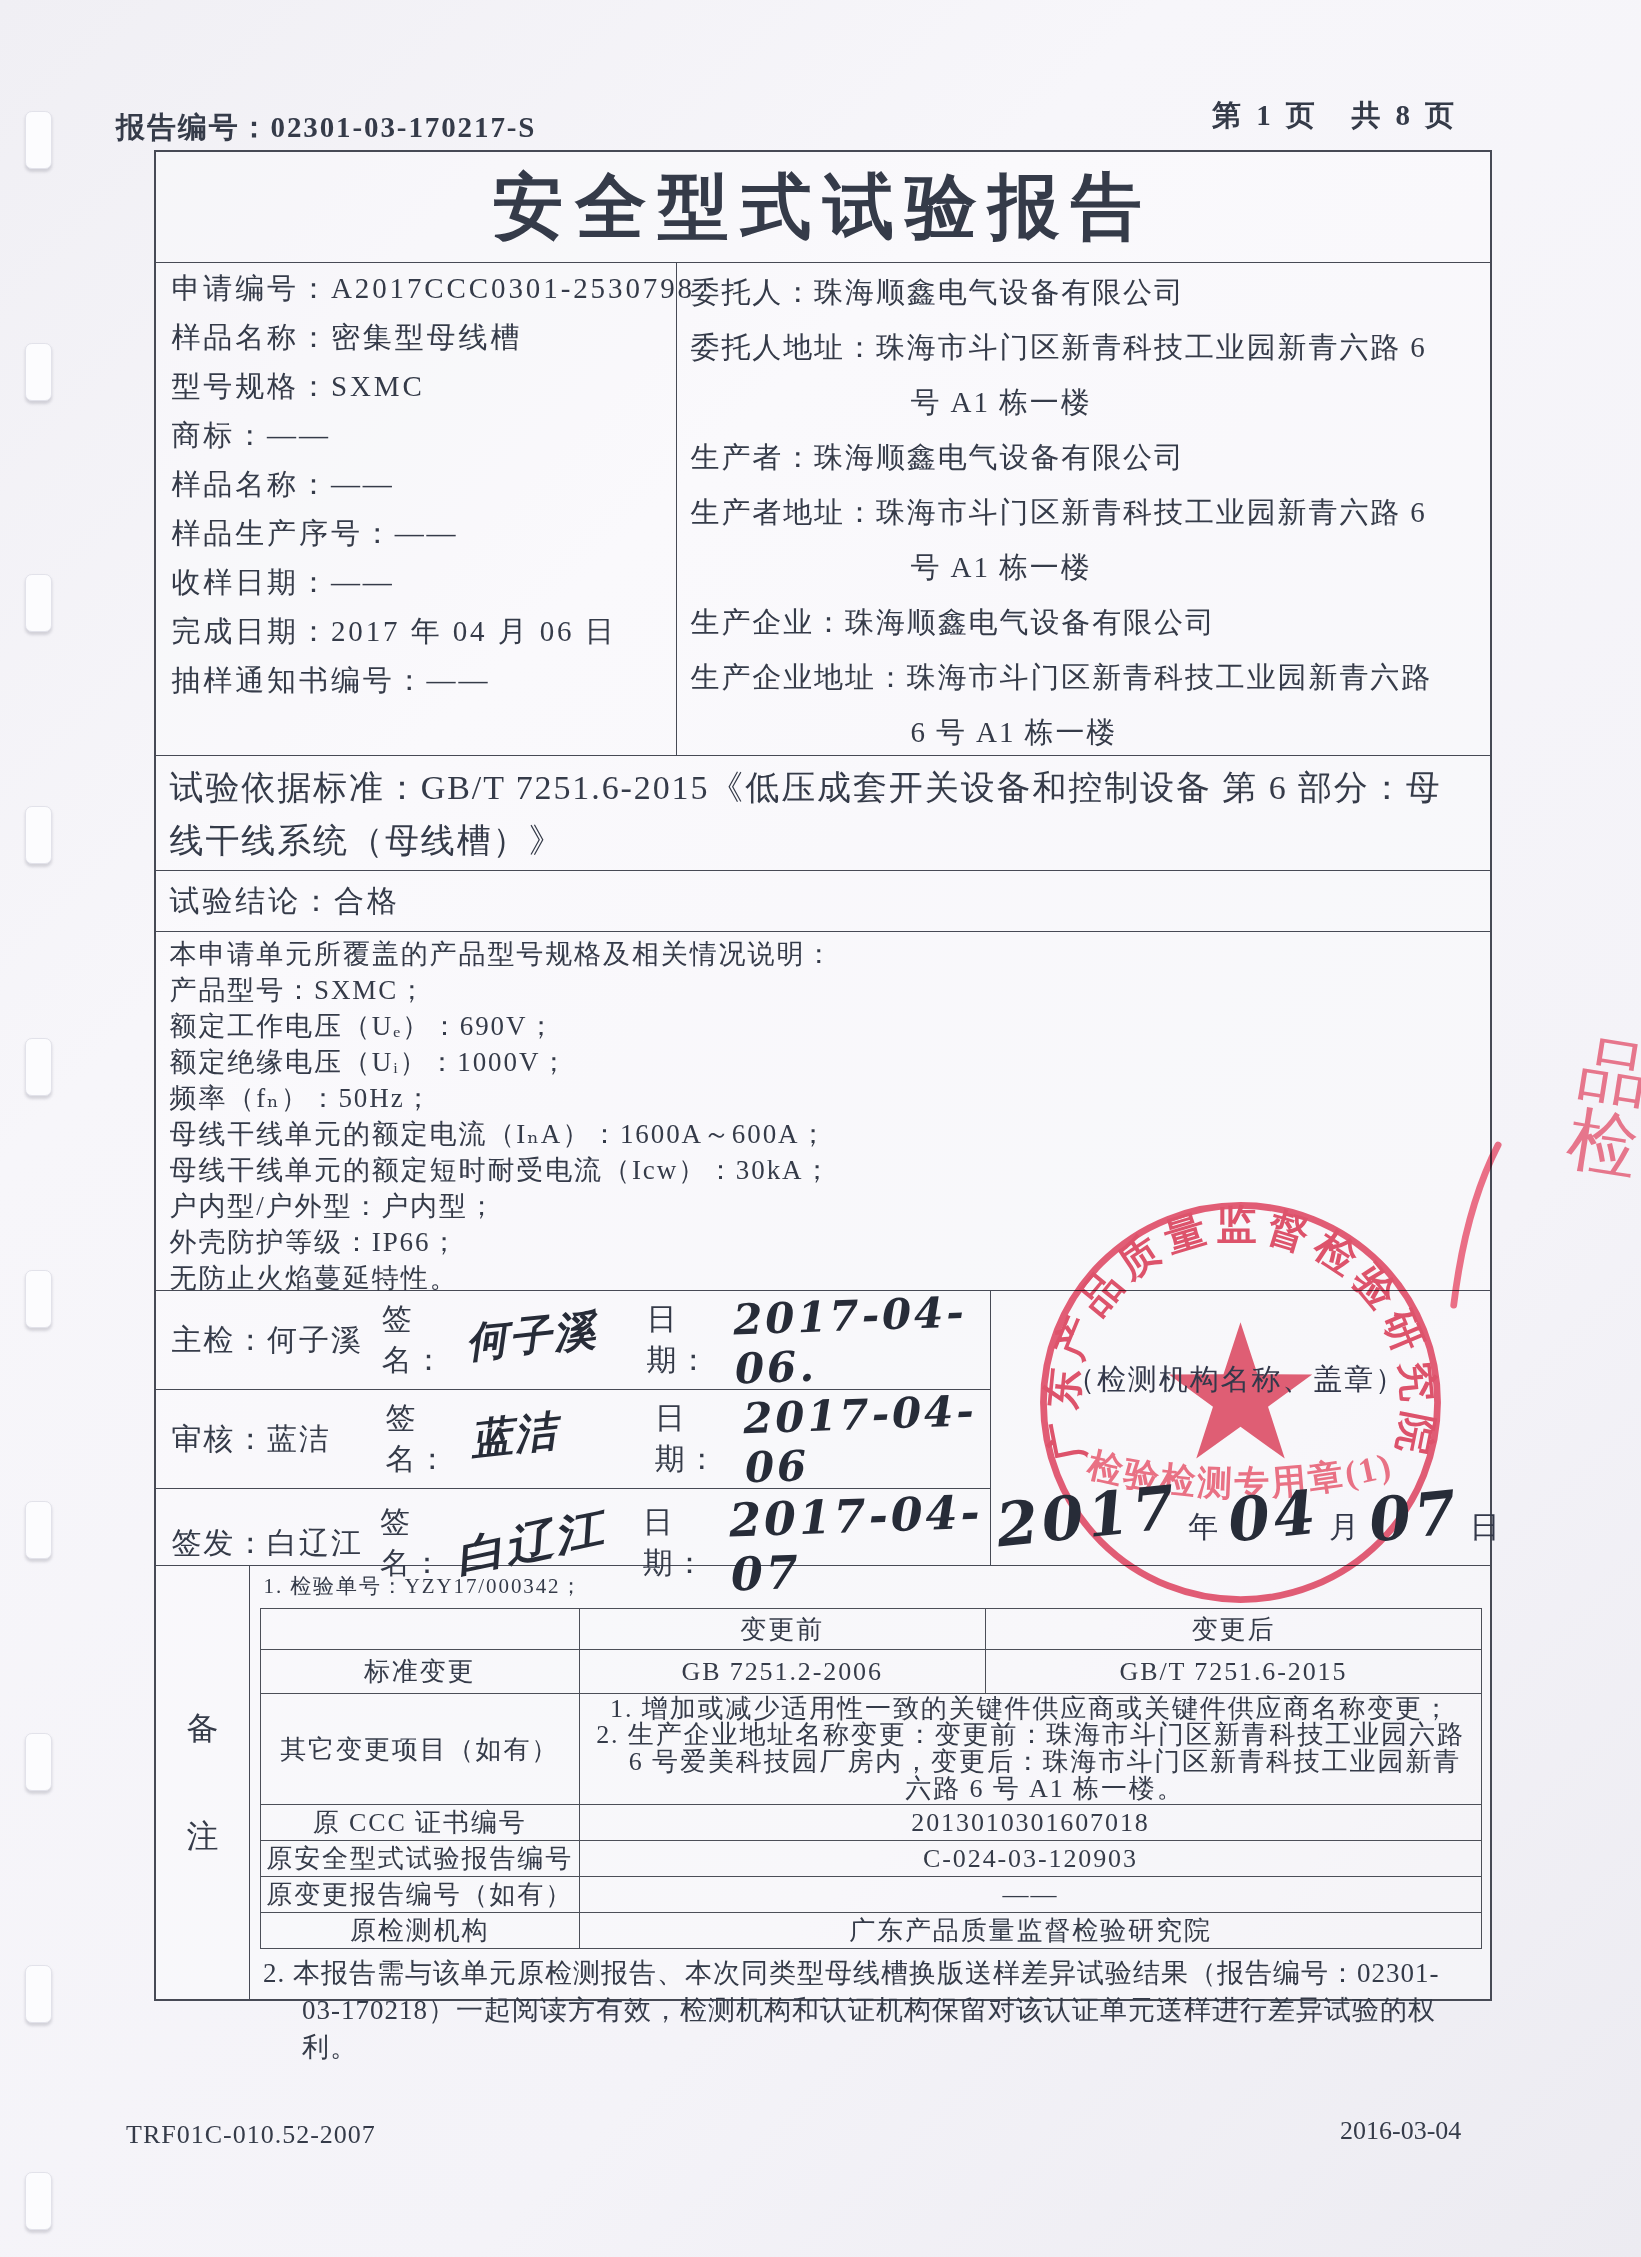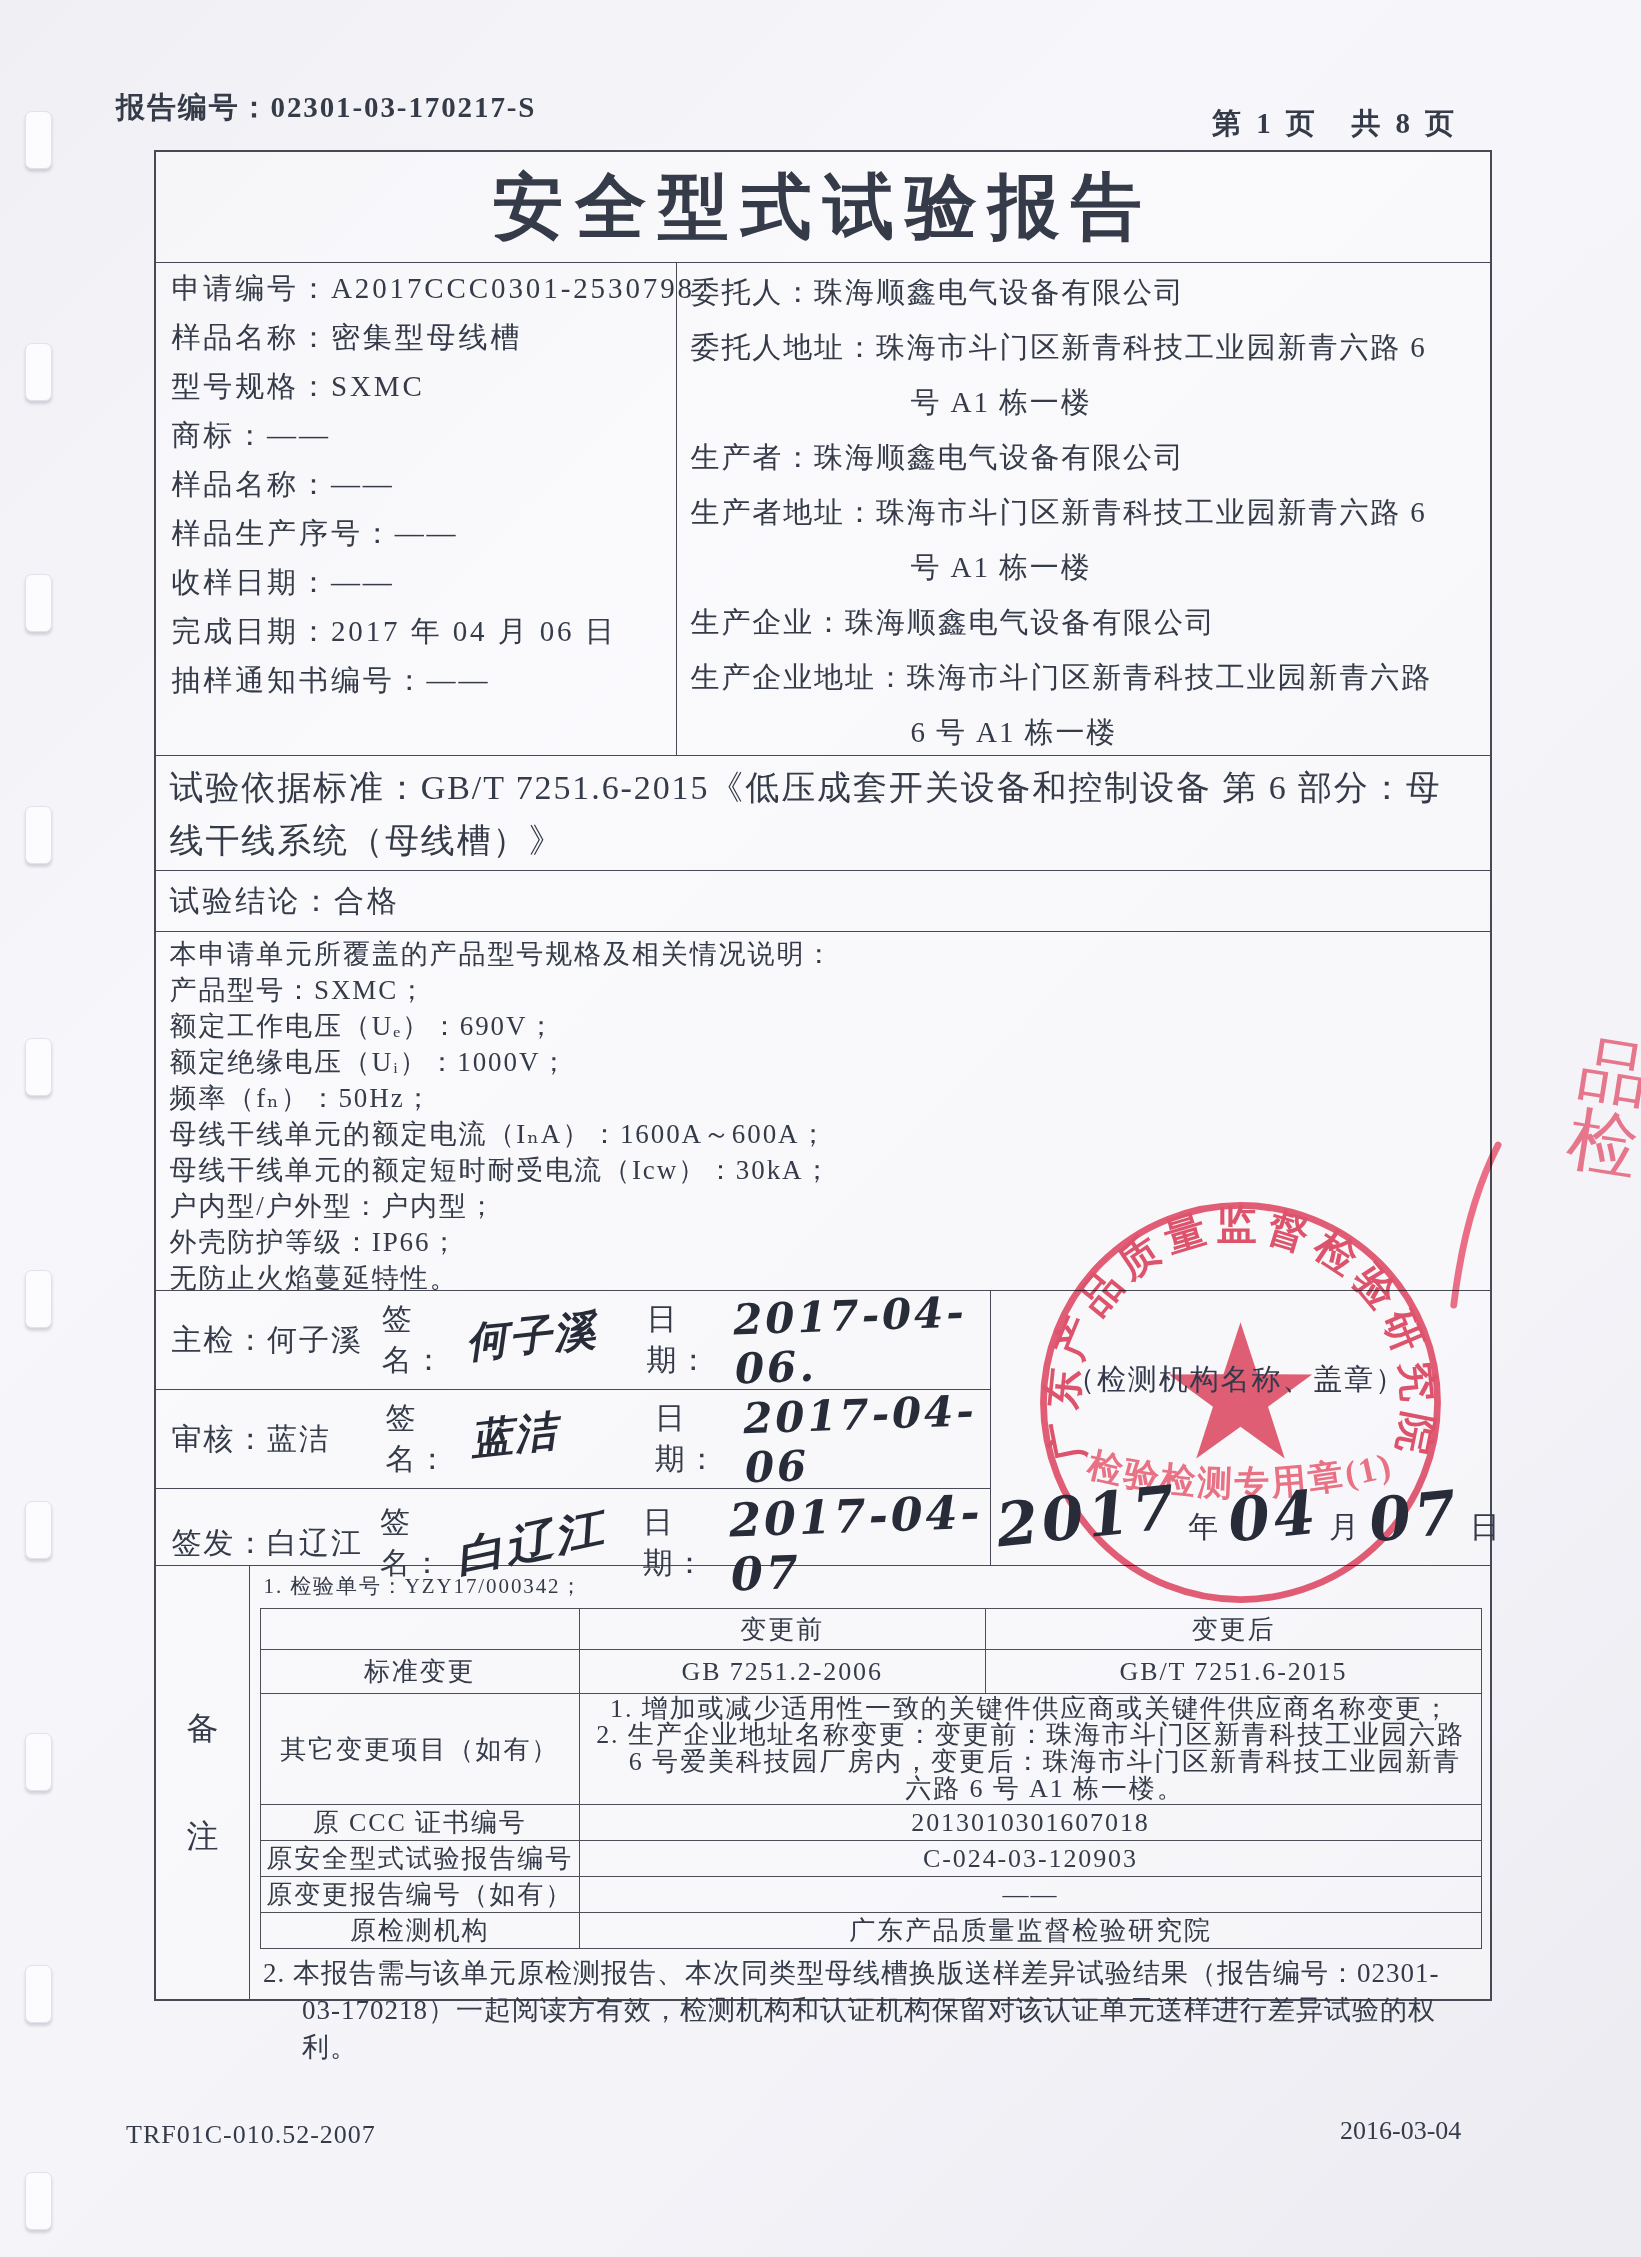--- a/index.html
+++ b/index.html
@@ -9,22 +9,22 @@
     background:linear-gradient(135deg,#f0eff4 0%, #f7f6fa 30%, #f4f3f8 70%, #ecebf1 100%);
     overflow:hidden;
     font-family:"Liberation Serif","DejaVu Serif",serif;
     color:#353b49;
   }
   .hole {
     position:absolute; left:25px; width:27px; height:58px;
     background:#fcfcfe; border:1px solid #e2e2ea; border-radius:6.8px;
     box-shadow:0 2.9px 2.9px rgba(90,90,110,.22);
   }
-  .hdr-left { position:absolute; left:116px; top:88px; font-size:29px; font-weight:bold; letter-spacing:1.9px; }
-  .hdr-right { position:absolute; right:183px; top:104px; font-size:29px; font-weight:bold; letter-spacing:3.9px; }
+  .hdr-left { position:absolute; left:116px; top:108px; font-size:29px; font-weight:bold; letter-spacing:1.9px; }
+  .hdr-right { position:absolute; right:183px; top:96px; font-size:29px; font-weight:bold; letter-spacing:3.9px; }
   .doc {
     position:absolute; left:154px; top:150px; width:1338px;
     border:2.9px solid #474a55; background:rgba(255,255,255,.35);
   }
   .title-box { height:110px; display:flex; align-items:center; justify-content:center; }
   .title-box .t { font-size:71px; font-weight:bold; letter-spacing:11.6px; }
   .sec { border-top:1.9px solid #474a55; }
   .info { display:flex; height:493px; }
   .info-left { width:521px; border-right:1.9px solid #474a55; padding:1px 0 0 15.4px; }
   .iline { font-size:29px; line-height:49px; letter-spacing:2.9px; white-space:nowrap; }

